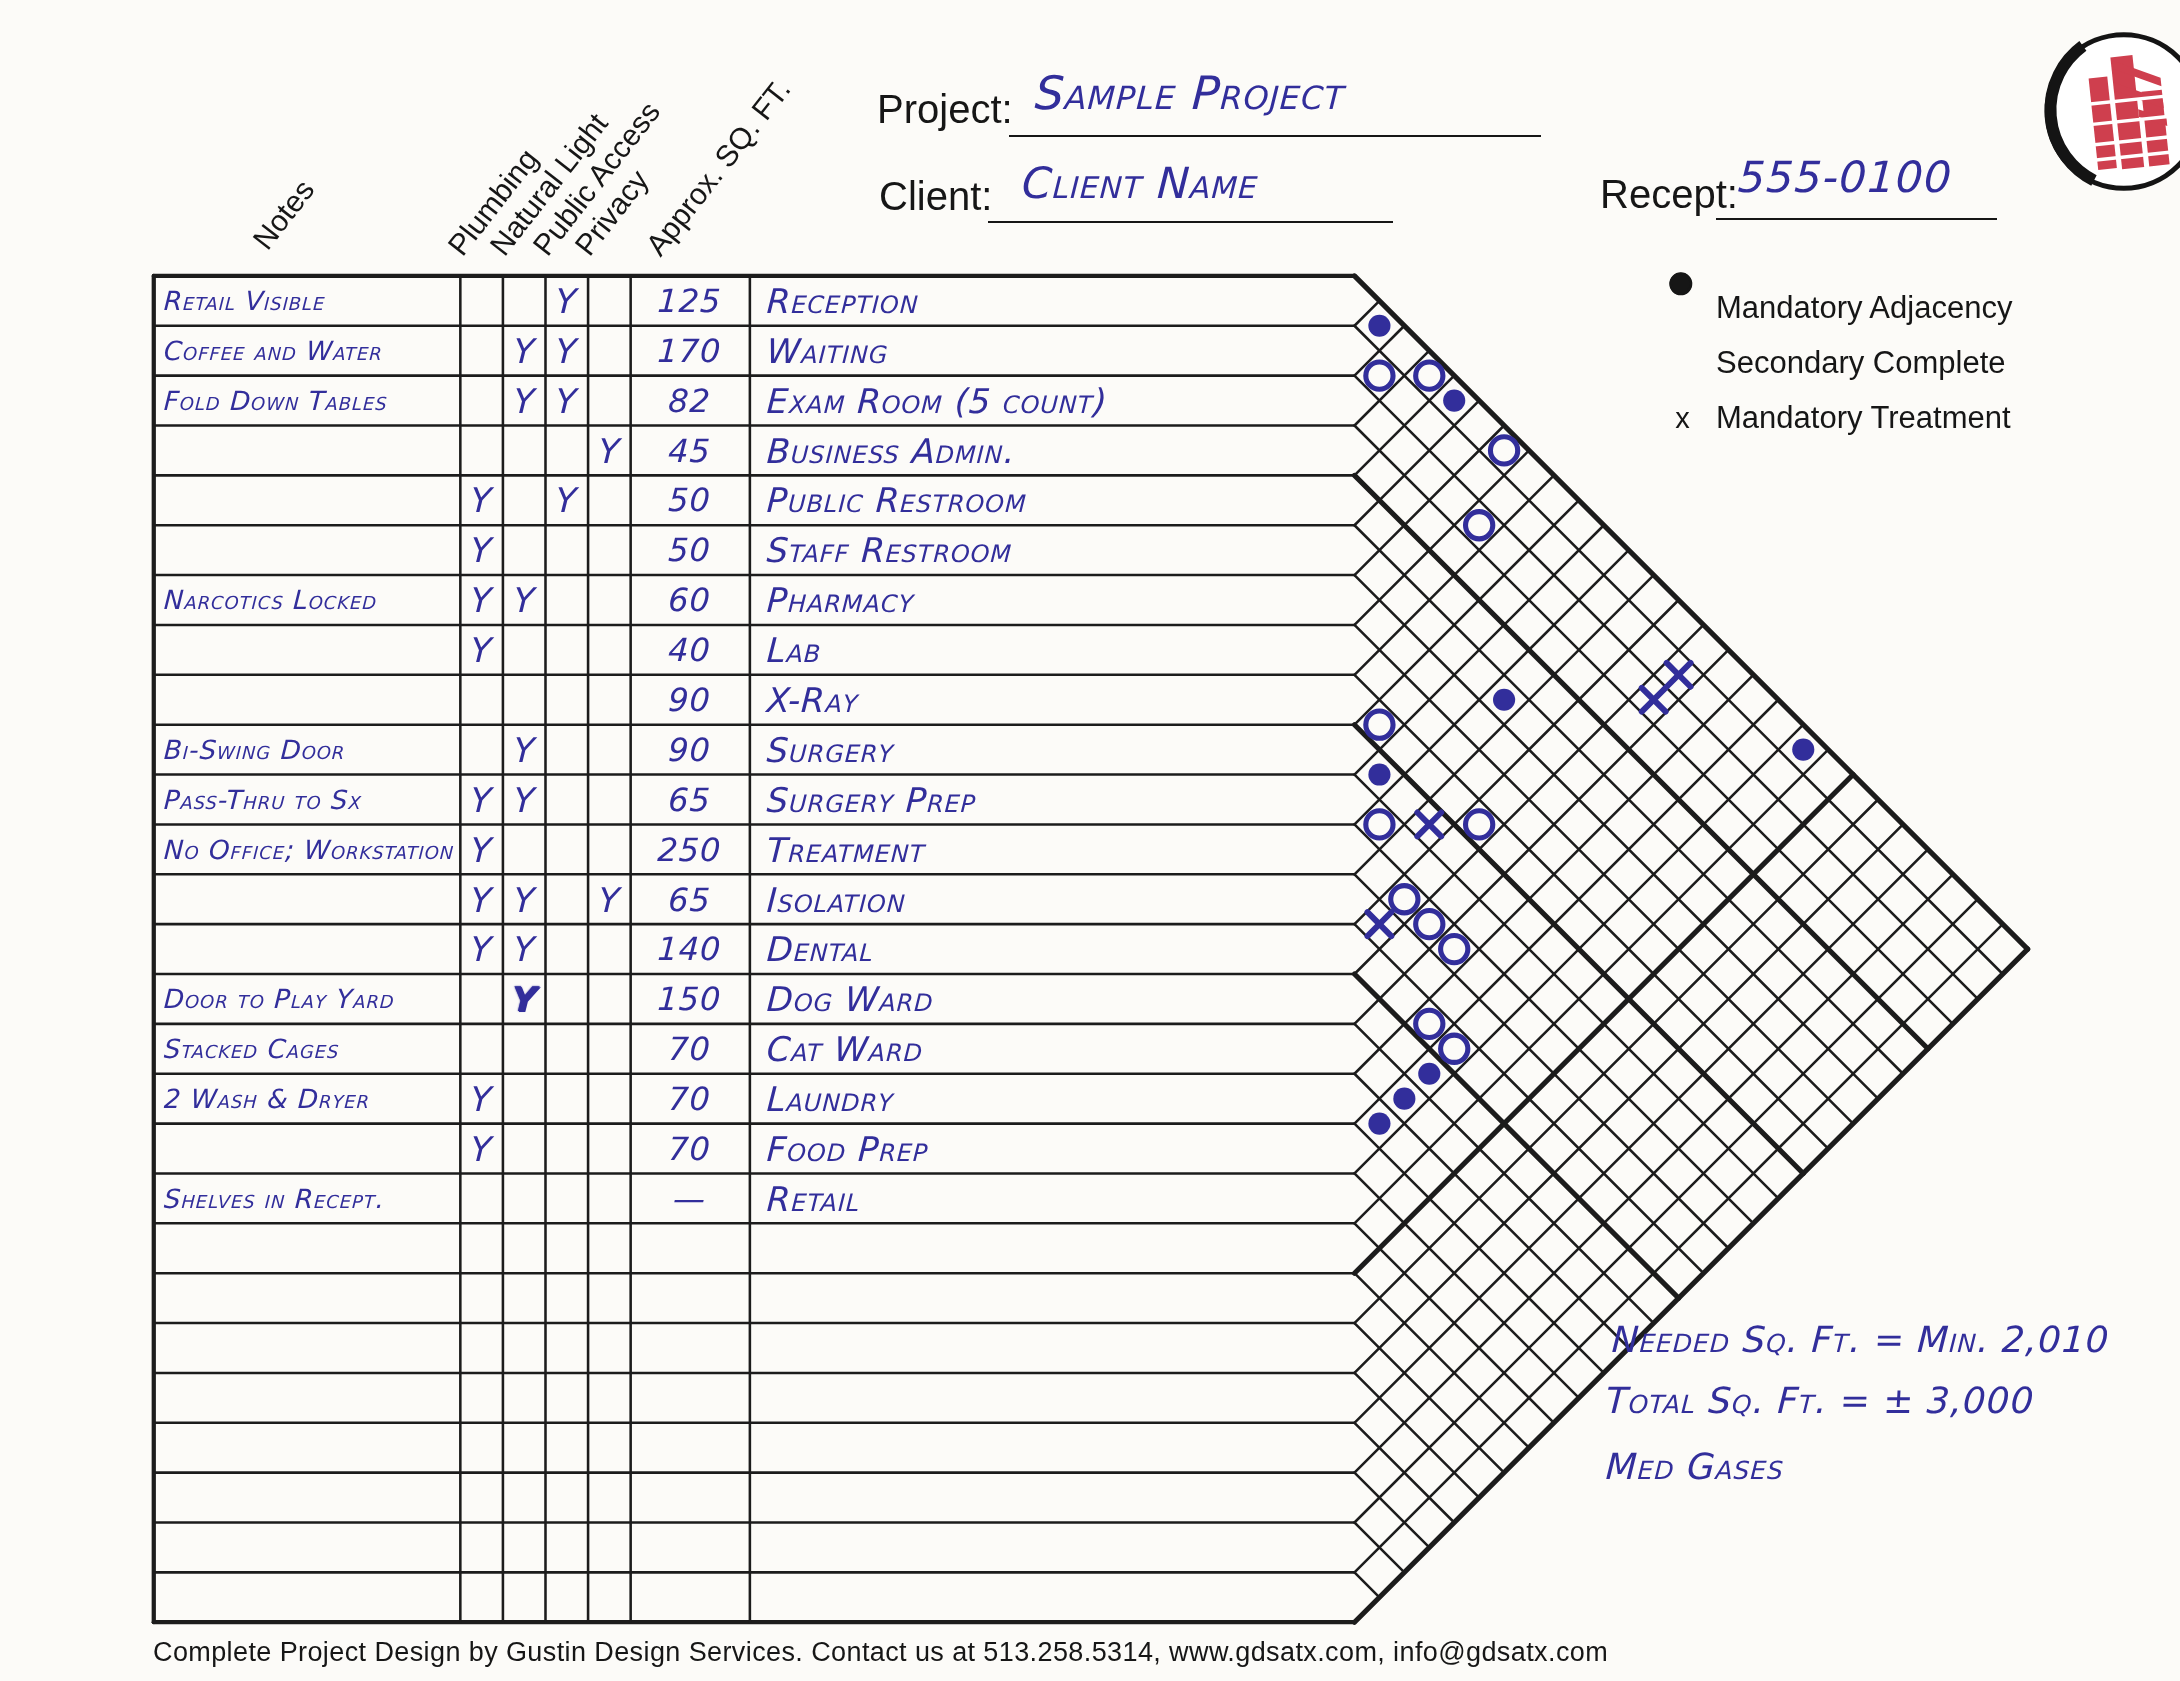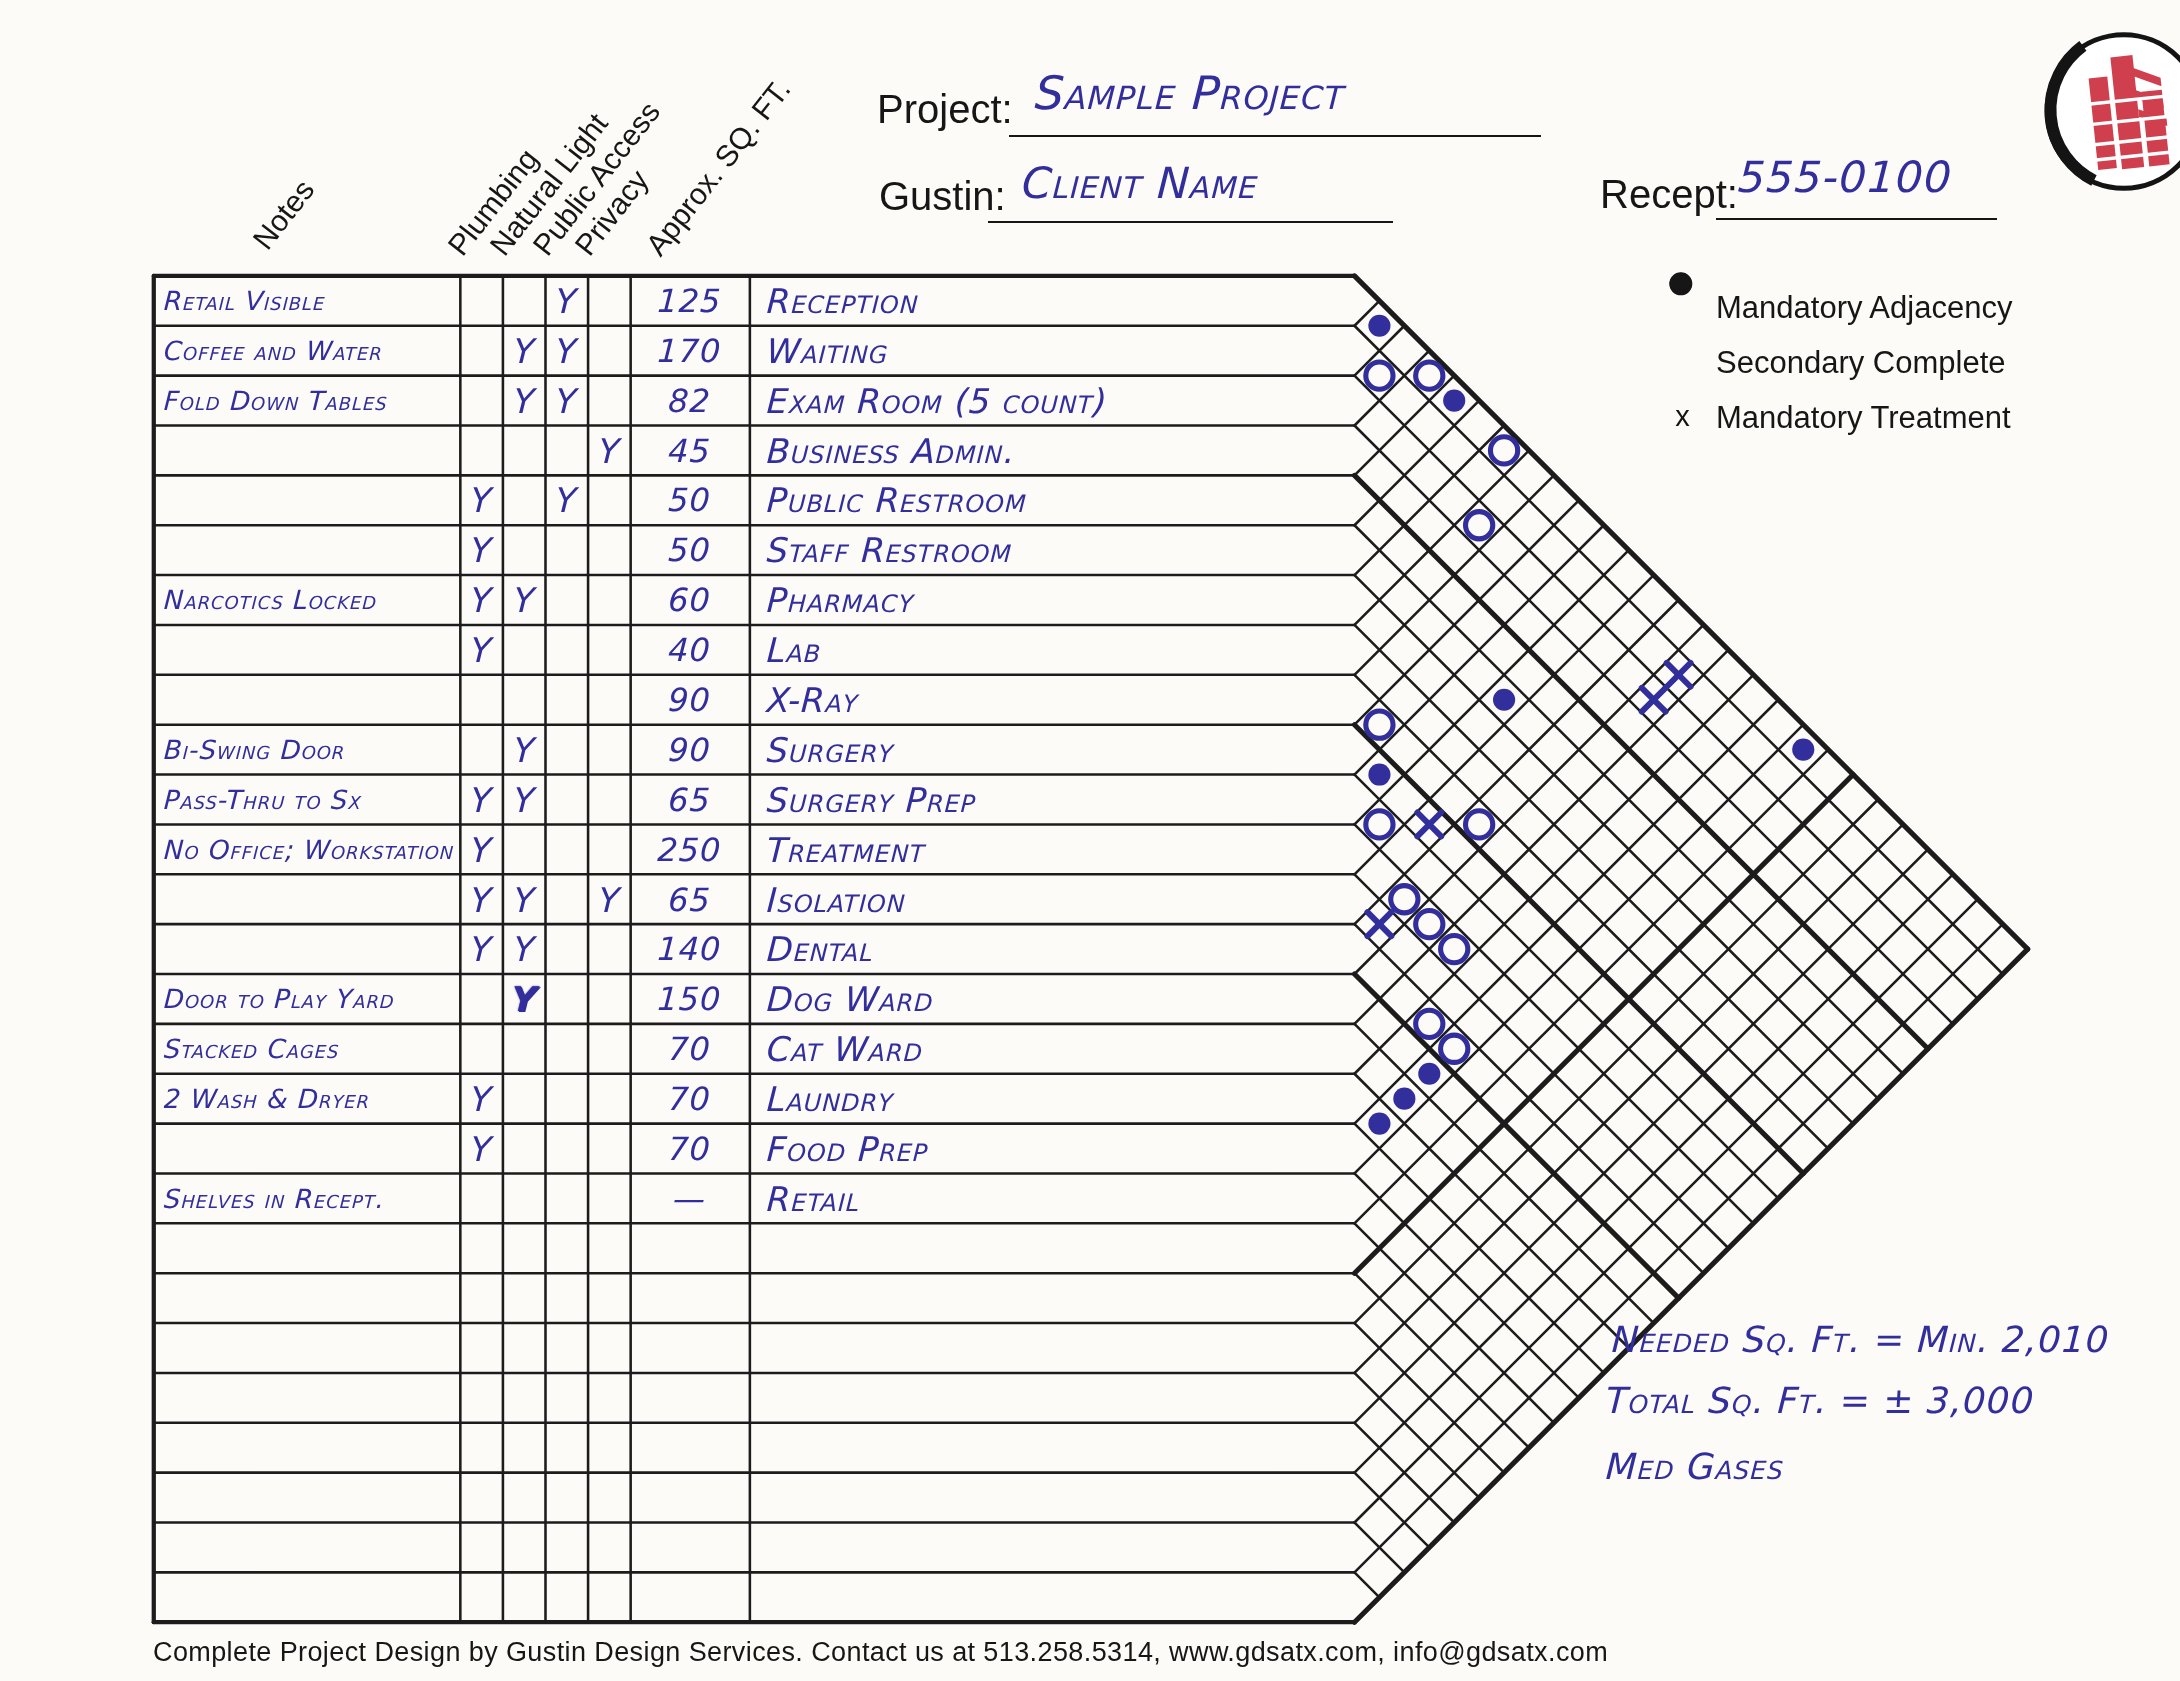--- a/index.html
+++ b/index.html
@@ -32,21 +32,21 @@
   .label{font-size:40px;}
   .underline{border-bottom:2.6px solid #161616;height:0;}
   .colhead{
     position:absolute;
     font-size:30px;
     white-space:nowrap;
     transform-origin:0 100%;
     transform:translateY(-100%) rotate(-52deg);
   }
   .key-title{font-size:36px;font-weight:bold;text-decoration:underline;}
-  .key-item{display:flex;gap:19px;font-size:31px;margin-top:19px;}
+  .key-item{display:flex;align-items:center;gap:19px;font-size:31px;margin-top:19px;}
   .key-sym{width:29px;display:inline-flex;justify-content:center;}
   .row-note{font-size:26.4px;overflow:hidden;}
   .row-check{font-size:34px;text-align:center;}
   .row-check.heavy{font-weight:bold;text-shadow:0 0 1.7px var(--ink),0.9px 0.9px 0 var(--ink);}
   .row-sqft{font-size:32px;text-align:center;}
   .row-name{font-size:34px;}
   .annot{font-size:36px;}
   .footer{font-size:27px;letter-spacing:0.4px;}
   svg{position:absolute;left:0;top:0;}
 </style>
@@ -220,21 +220,21 @@
       </g>
       <g>
         <circle cx="1619.2777777777778" cy="1319.4444444444443" r="13" fill="#322e9b"></circle>
       </g>
     </svg>
 
   <div class="abs print label" style="left:877px;top:87px;">Project:</div>
   <div class="abs hand" style="left:1035px;top:66px;font-size:46px;">Sample Project</div>
   <div class="abs underline" style="left:1009px;top:135px;width:532px;"></div>
 
-  <div class="abs print label" style="left:879px;top:174px;">Gustin:</div>
+  <div class="abs print label" style="left:879px;top:174px;">Client:</div>
   <div class="abs hand" style="left:1022px;top:158px;font-size:43px;">Client Name</div>
   <div class="abs underline" style="left:988px;top:221px;width:405px;"></div>
 
   <div class="abs print label" style="left:1600px;top:172px;">Recept:</div>
   <div class="abs hand" style="left:1738px;top:152px;font-size:43px;">555-0100</div>
   <div class="abs underline" style="left:1716px;top:218px;width:281px;"></div>
 
   <svg class="abs" style="left:2036px;top:22px;position:absolute;" width="179" height="179" viewBox="0 0 210 210">
     <circle cx="103" cy="105" r="90" fill="#ffffff" stroke="#141414" stroke-width="6"></circle>
     <path d="M 55 28 A 93 93 0 0 0 68 186" fill="none" stroke="#141414" stroke-width="14"></path>

